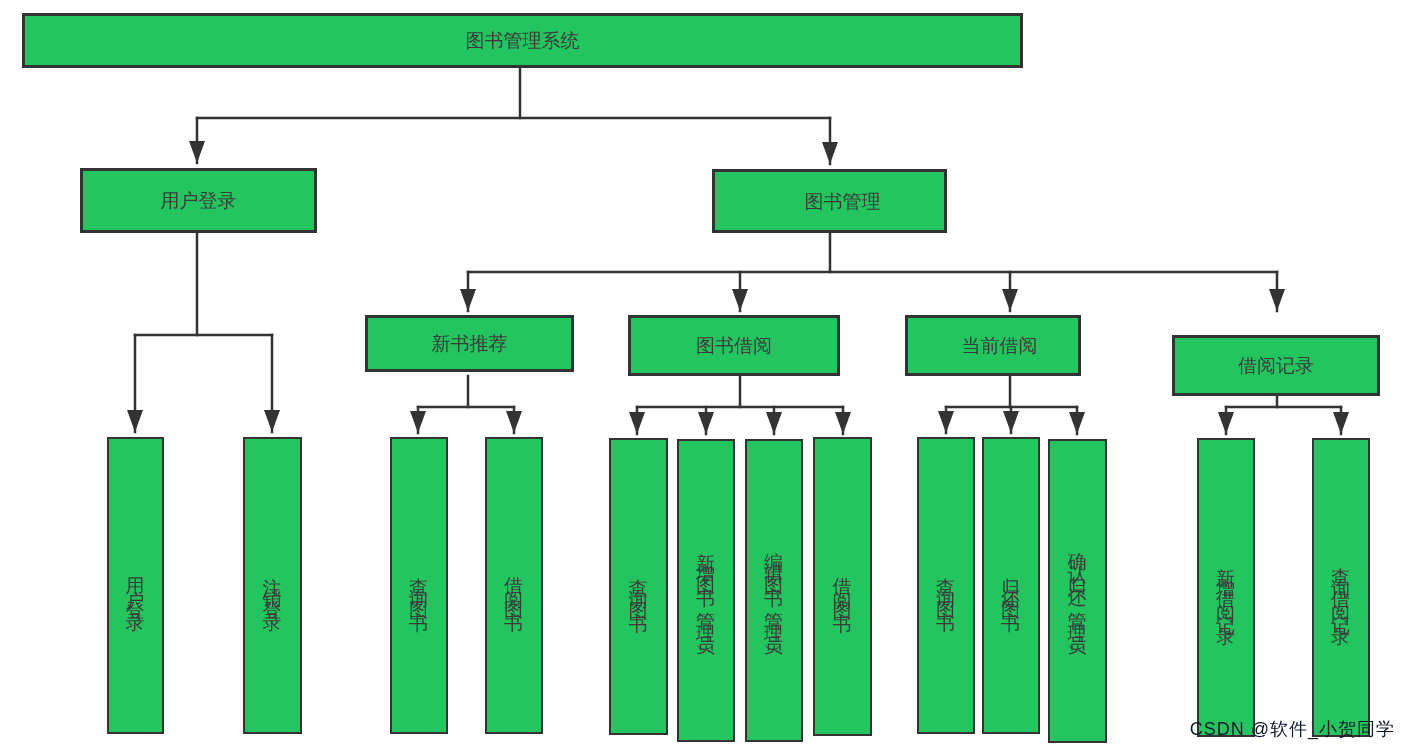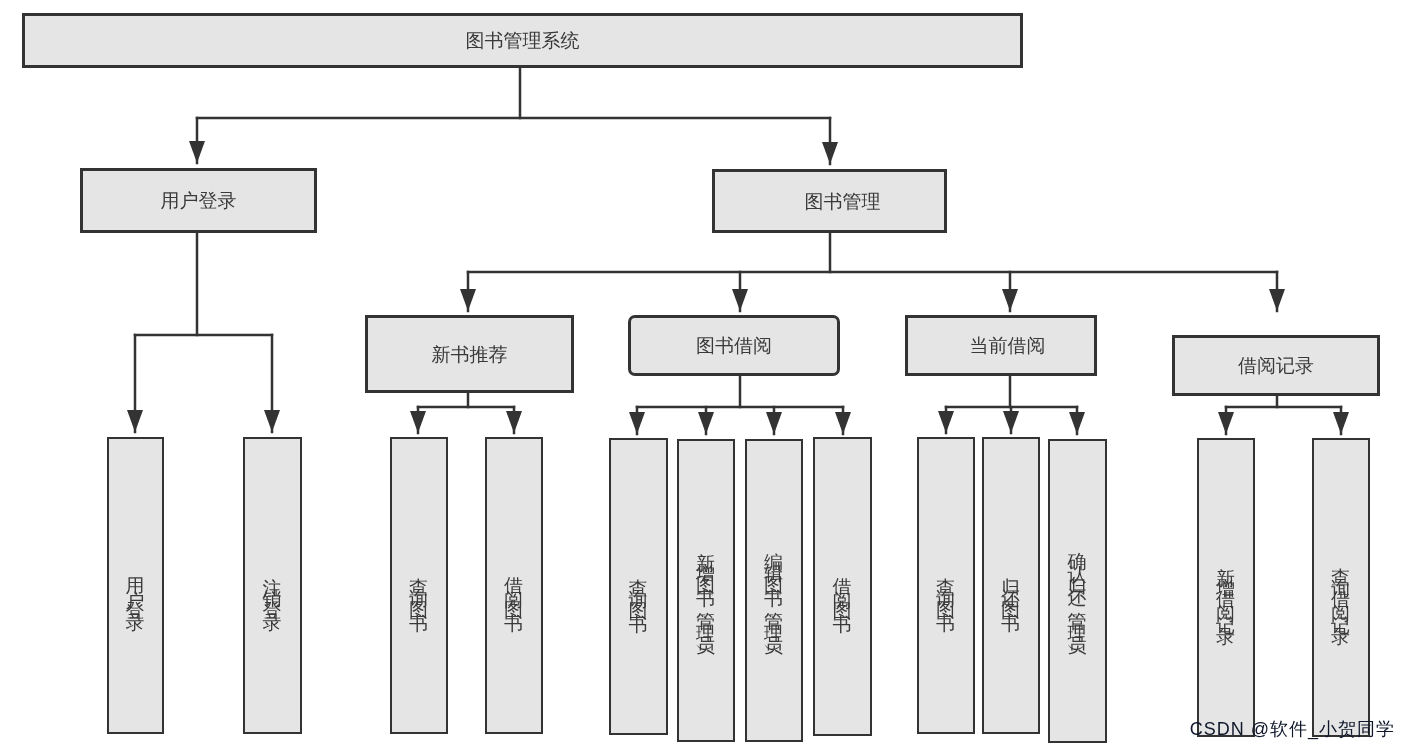--- a/index.html
+++ b/index.html
@@ -2,36 +2,36 @@
 <html><head>
 <meta charset="utf-8">
 <style>
   html,body{margin:0;padding:0;background:#fff;}
   .stage{
     position:relative;width:1405px;height:747px;background:#ffffff;
     font-family:"Liberation Sans","DejaVu Sans",sans-serif;color:#3a3a3a;overflow:hidden;
   }
   svg.connectors{position:absolute;left:0;top:0;width:1405px;height:747px;}
   .node{
-    position:absolute;box-sizing:border-box;background:#e5e5e5;
+    position:absolute;box-sizing:border-box;background:#22c55e;
     border:3px solid #333333;display:flex;align-items:center;justify-content:center;
     font-size:19px;line-height:1;white-space:nowrap;
   }
   .node.leaf{border-width:2px;}
   .node.leaf .lbl{
     writing-mode:vertical-rl;text-orientation:mixed;
     letter-spacing:12px;font-size:19px;white-space:normal;
   }
   
   .n-root           {left:22px;  top:13px;  width:1001px; height:55px;}
   .n-user-login     {left:80px;  top:168px; width:237px;  height:65px;}
   .n-book-mgmt      {left:712px; top:169px; width:235px;  height:64px;padding-left:26px;}
-  .n-new-books      {left:365px; top:315px; width:209px;  height:78px;}
-  .n-book-borrow    {left:628px; top:315px; width:212px;  height:61px;border-radius:7px;}
-  .n-current-borrow {left:905px; top:315px; width:192px;  height:61px;padding-left:13px;}
+  .n-new-books      {left:365px; top:315px; width:209px;  height:57px;}
+  .n-book-borrow    {left:628px; top:315px; width:212px;  height:61px;}
+  .n-current-borrow {left:905px; top:315px; width:176px;  height:61px;padding-left:13px;}
   .n-borrow-records {left:1172px;top:315px; width:208px;  height:61px;margin-top:20px;}
   .n-leaf-login     {left:107px; top:437px; width:57px;   height:297px;}
   .n-leaf-logout    {left:243px; top:437px; width:59px;   height:297px;}
   .n-leaf-nb-query  {left:390px; top:437px; width:58px;   height:297px;}
   .n-leaf-nb-borrow {left:485px; top:437px; width:58px;   height:297px;}
   .n-leaf-bb-query  {left:609px; top:438px; width:59px;   height:297px;}
   .n-leaf-bb-add    {left:677px; top:439px; width:58px;   height:303px;}
   .n-leaf-bb-edit   {left:745px; top:439px; width:58px;   height:303px;}
   .n-leaf-bb-borrow {left:813px; top:437px; width:59px;   height:299px;}
   .n-leaf-cb-query  {left:917px; top:437px; width:58px;   height:297px;}

